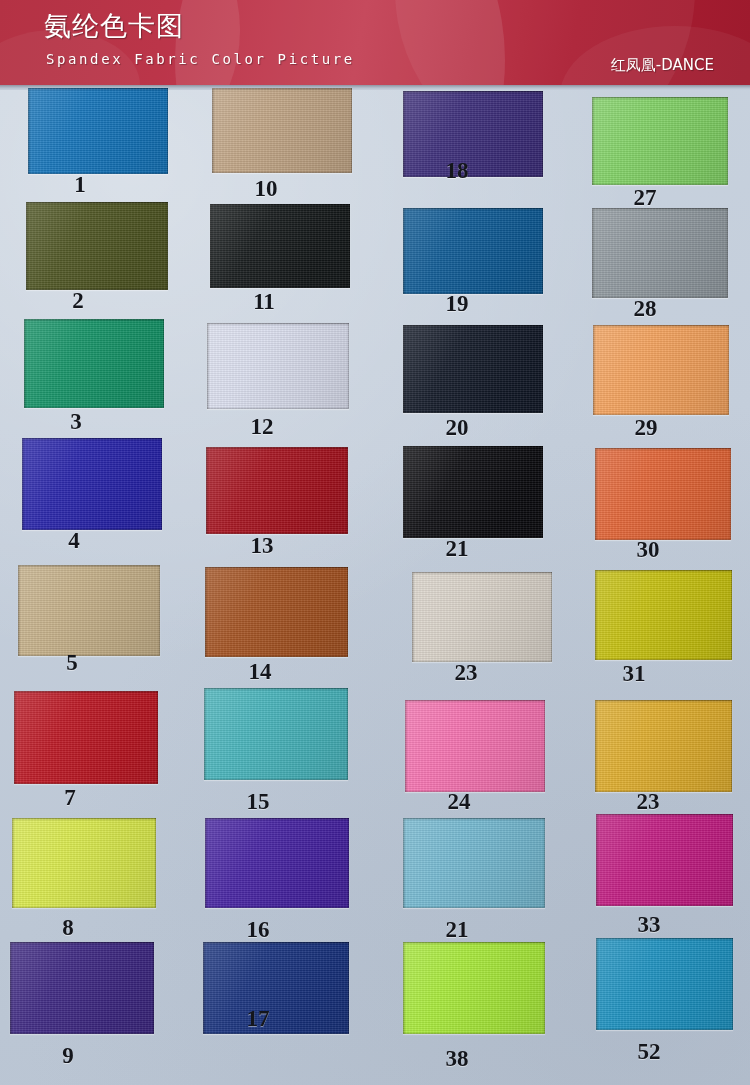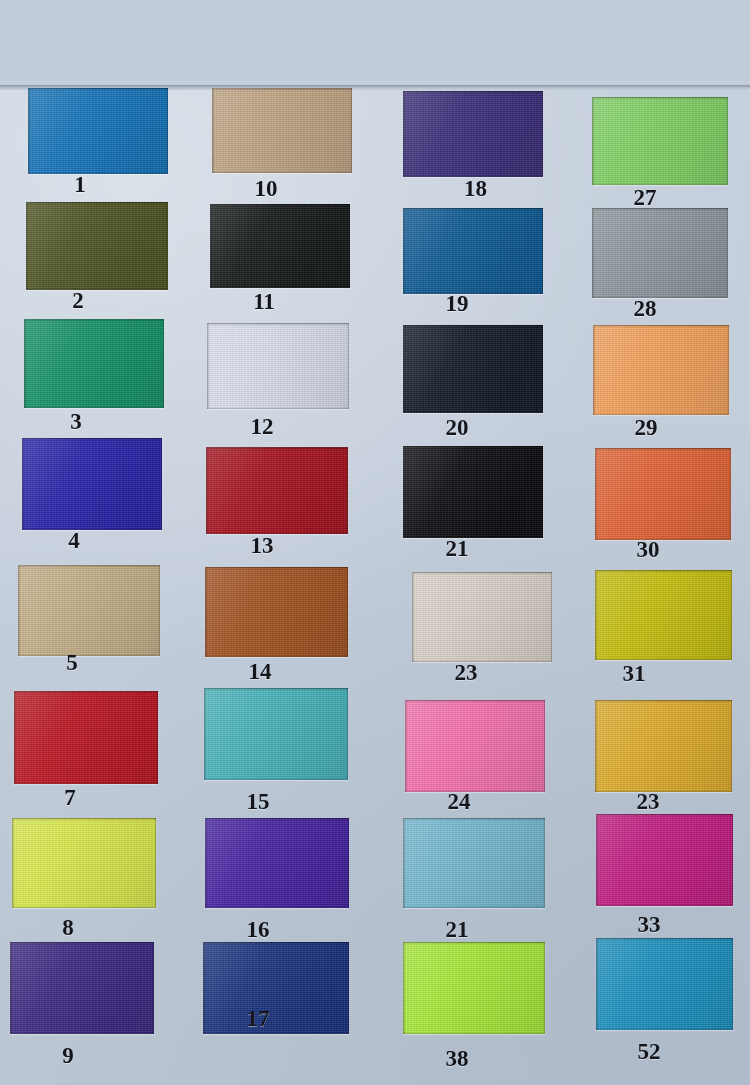--- a/index.html
+++ b/index.html
@@ -142,20 +142,33 @@
     text-align: center;
     white-space: nowrap;
     text-shadow: 0 1px 0 rgba(255,255,255,0.45);
   }
 </style>
 </head>
 <body>
 
 <div id="page">
 
+  <div id="banner">
+    <span class="blob b1"></span>
+    <span class="blob b2"></span>
+    <span class="blob b3"></span>
+    <span class="blob b4"></span>
+    <span class="blob b5"></span>
+
+    <div id="banner-title">氨纶色卡图</div>
+
+    <div id="banner-subtitle">Spandex Fabric Color Picture</div>
+
+    <div id="banner-logo">红凤凰-DANCE</div>
+  </div>
   <div id="banner-underline"></div>
 
   <div id="board">
 
   <div class="swatch" style="left: 28px; top: -2px; width: 140px; height: 86px; background: rgb(18, 114, 184);">
         <span class="weave"></span>
         <span class="sheen"></span>
       </div>
       <div class="swatch-label" style="left: 50px; top: 82px; width: 60px;">1</div>
       <div class="swatch" style="left: 26px; top: 112px; width: 142px; height: 88px; background: rgb(76, 83, 32);">
@@ -230,21 +243,21 @@
       <div class="swatch-label" style="left: 228px; top: 827px; width: 60px; text-align: center;">16</div>
       <div class="swatch" style="left: 203px; top: 852px; width: 146px; height: 92px; background: rgb(22, 48, 124);">
         <span class="weave"></span>
         <span class="sheen"></span>
       </div>
       <div class="swatch-label" style="left: 228px; top: 916px; width: 60px;">17</div>
       <div class="swatch" style="left: 403px; top: 1px; width: 140px; height: 86px; background: rgb(58, 43, 120);">
         <span class="weave"></span>
         <span class="sheen"></span>
       </div>
-      <div class="swatch-label" style="left: 427px; top: 86px; width: 60px; text-align: right;">18</div>
+      <div class="swatch-label" style="left: 427px; top: 68px; width: 60px;">18</div>
       <div class="swatch" style="left: 403px; top: 118px; width: 140px; height: 86px; background: rgb(11, 88, 147);">
         <span class="weave"></span>
         <span class="sheen"></span>
       </div>
       <div class="swatch-label" style="left: 427px; top: 201px; width: 60px;">19</div>
       <div class="swatch" style="left: 403px; top: 235px; width: 140px; height: 88px; background: rgb(16, 23, 38);">
         <span class="weave"></span>
         <span class="sheen"></span>
       </div>
       <div class="swatch-label" style="left: 427px; top: 325px; width: 60px;">20</div>

